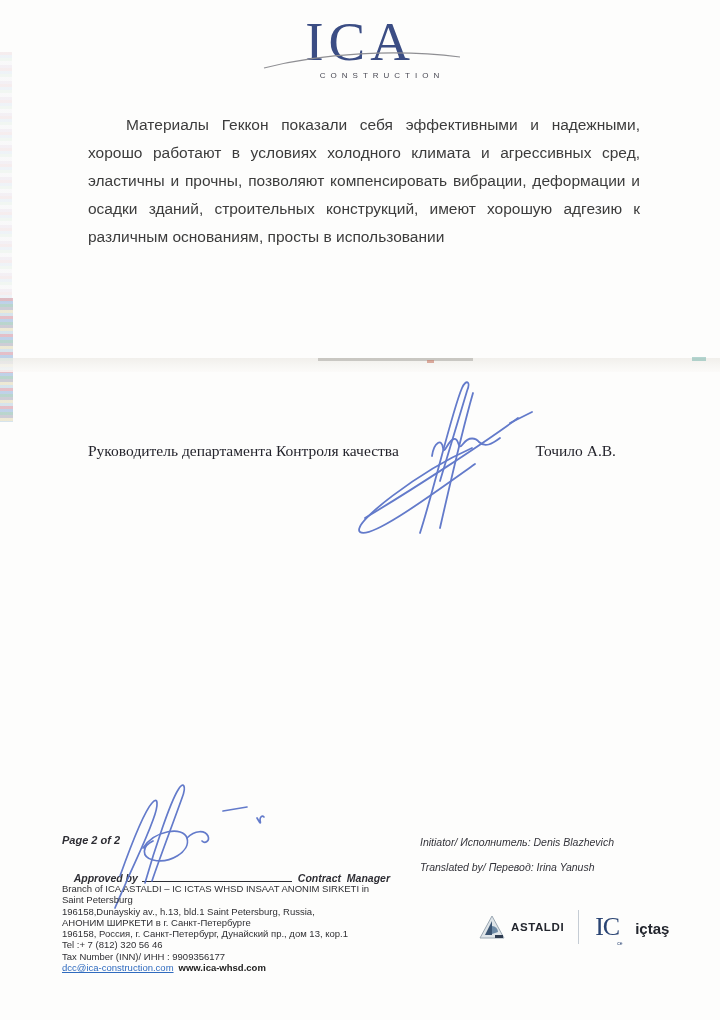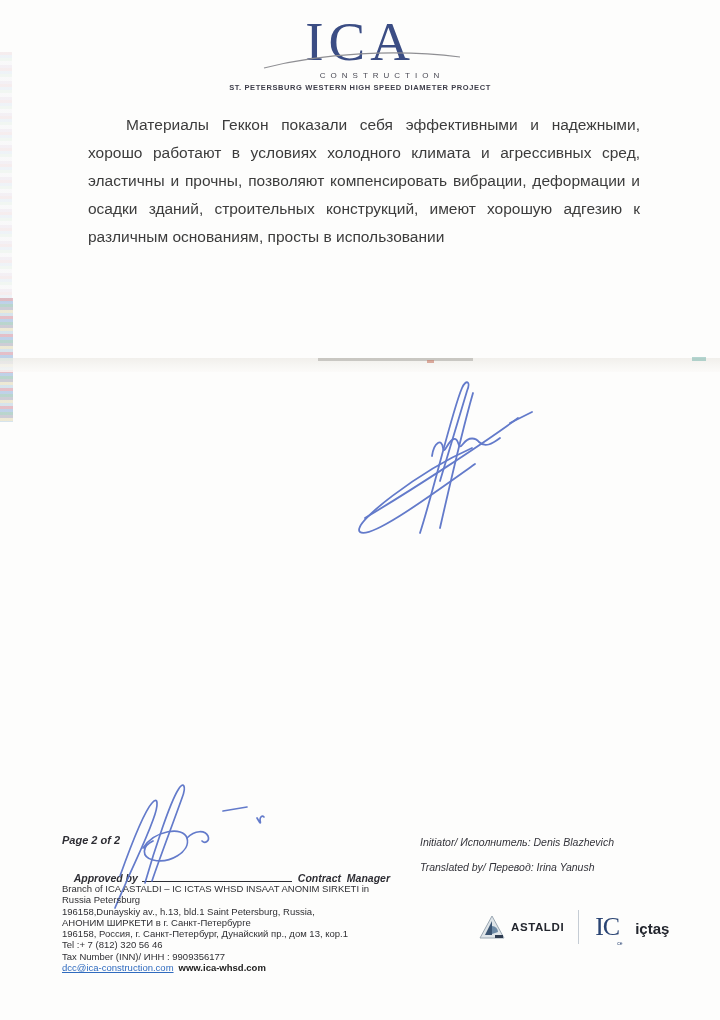--- a/index.html
+++ b/index.html
@@ -79,30 +79,33 @@
   <div class="edge-strip"></div>
   <div class="edge-strip-strong"></div>
   <div class="scan-band"></div>
   <div class="speck-gray"></div>
   <div class="speck-red"></div>
   <div class="speck-teal"></div>
 
   <div class="logo-wrap">
     <div class="logo-ica">ICA</div>
     <div class="logo-construction">CONSTRUCTION</div>
-    <div class="logo-project">ST. PETERSBURG WESTERN HIGH SPEED DIAMETER PROJECT</div>
   </div>
   <svg class="logo-arc" viewBox="0 0 200 24">
     <path d="M 2 22 C 60 7 135 3 198 11" fill="none" stroke="#8f8f93" stroke-width="1.2"></path>
   </svg>
 
   <div class="content">
     <p class="p2">Материалы Геккон показали себя эффективными и надежными, хорошо работают в условиях холодного климата и агрессивных сред, эластичны и прочны, позволяют компенсировать вибрации, деформации и осадки зданий, строительных конструкций, имеют хорошую адгезию к различным основаниям, просты в использовании</p>
   </div>
 
+  <div class="sign-row">
+    <span>Руководитель департамента Контроля качества</span>
+    <span class="name">Точило А.В.</span>
+  </div>
 
   <svg class="main-signature" viewBox="0 0 200 160">
     <g fill="none" stroke="#5b74c8" stroke-width="1.8" stroke-linecap="round" opacity="0.95">
       <path d="M 80 157 C 95 110 112 35 122 12 C 126 3 131 5 127 15 C 118 45 108 78 100 105"></path>
       <path d="M 100 152 C 110 108 122 55 133 17"></path>
       <path d="M 132 72 C 80 95 10 148 20 156 C 30 164 90 120 135 88"></path>
       <path d="M 25 142 C 70 115 140 70 178 42"></path>
       <path d="M 170 47 L 192 36"></path>
       <path d="M 92 80 C 94 66 102 62 103 72 C 104 80 108 64 114 63 C 120 62 117 76 123 68 C 129 60 136 62 139 66 C 145 72 152 68 160 62"></path>
     </g>
@@ -125,21 +128,21 @@
     </g>
   </svg>
 
   <div class="initiator-block">
     <div>Initiator/ Исполнитель: Denis Blazhevich</div>
     <div>Translated by/ Перевод:  Irina Yanush</div>
   </div>
 
   <div class="address">
     <div>Branch of ICA ASTALDI – IC ICTAS WHSD INSAAT ANONIM SIRKETI in</div>
-    <div>Russia Petersburg</div>
+    <div>Saint Petersburg</div>
     <div>196158,Dunayskiy av., h.13, bld.1 Saint Petersburg, Russia,</div>
     <div>АНОНИМ ШИРКЕТИ в г. Санкт-Петербурге</div>
     <div>196158, Россия, г. Санкт-Петербург, Дунайский пр., дом 13, кор.1</div>
     <div>Tel :+ 7 (812) 320 56 46</div>
     <div>Tax Number (INN)/ ИНН : 9909356177</div>
     <div>
       <span class="email">dcc@ica-construction.com</span><span class="web">www.ica-whsd.com</span>
     </div>
   </div>
 

